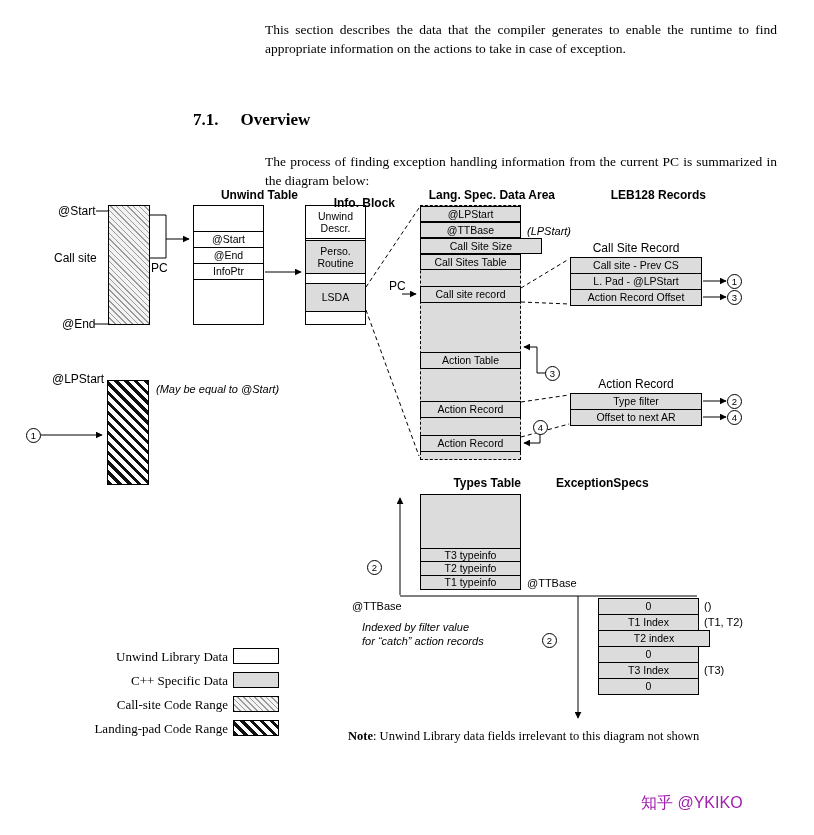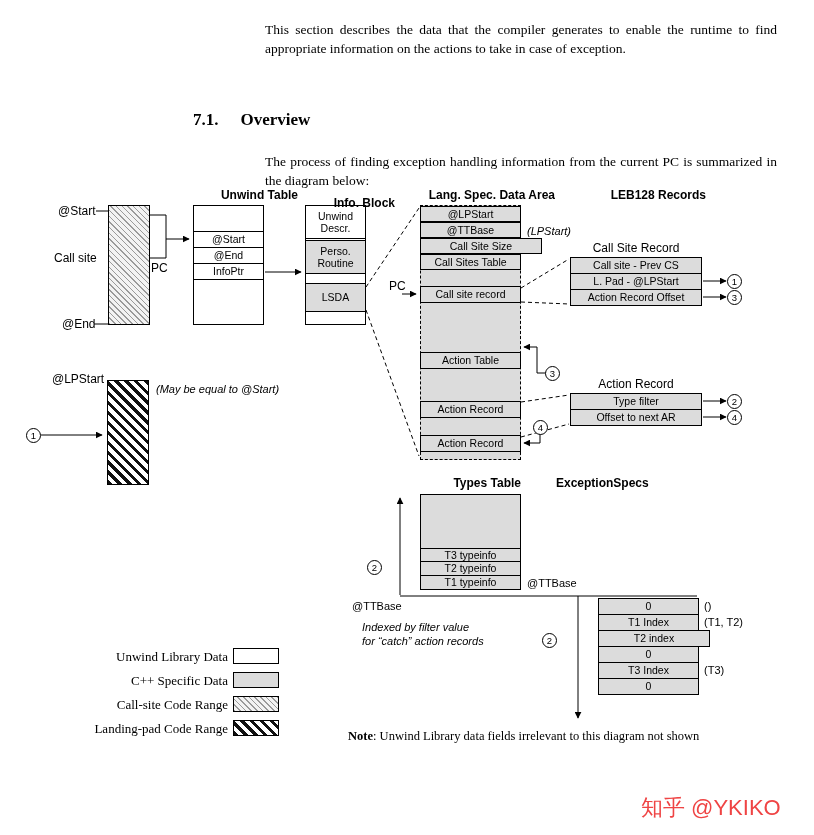--- a/index.html
+++ b/index.html
@@ -21,21 +21,21 @@
   .cell.white{background:#fff;}
   .badge{position:absolute;box-sizing:border-box;width:15px;height:15px;border:1px solid #000;border-radius:50%;
          background:#fff;font-family:"Liberation Sans",sans-serif;font-size:9.5px;display:flex;
          align-items:center;justify-content:center;z-index:6;}
   .wires{position:absolute;left:0;top:0;z-index:5;pointer-events:none;}
   .hatch-light{background:repeating-linear-gradient(45deg,#9a9a9a 0 1px,#f3f3f3 1px 4px);}
   .hatch-dark{background:repeating-linear-gradient(45deg,#111 0 3px,#fff 3px 7px);}
   .legend-label{position:absolute;font-size:13px;text-align:right;z-index:3;}
   .swatch{position:absolute;box-sizing:border-box;border:1px solid #000;width:46px;height:16px;z-index:2;}
   .note{position:absolute;font-size:12.5px;z-index:3;}
-  .watermark{position:absolute;font-family:"Liberation Sans",sans-serif;font-size:22px;color:#ef4444;z-index:3;}
+  .watermark{position:absolute;font-family:"Liberation Sans",sans-serif;font-size:16px;color:#a21caf;z-index:3;}
   .ann{position:absolute;font-family:"Liberation Sans",sans-serif;font-size:11px;z-index:3;}
 </style>
 </head>
 <body>
 
 <div class="page">
 
   <svg class="wires" width="814" height="835">
     <defs>
       <marker id="arrow" viewBox="0 0 10 10" refX="9" refY="5" markerWidth="7" markerHeight="7" orient="auto-start-reverse">

